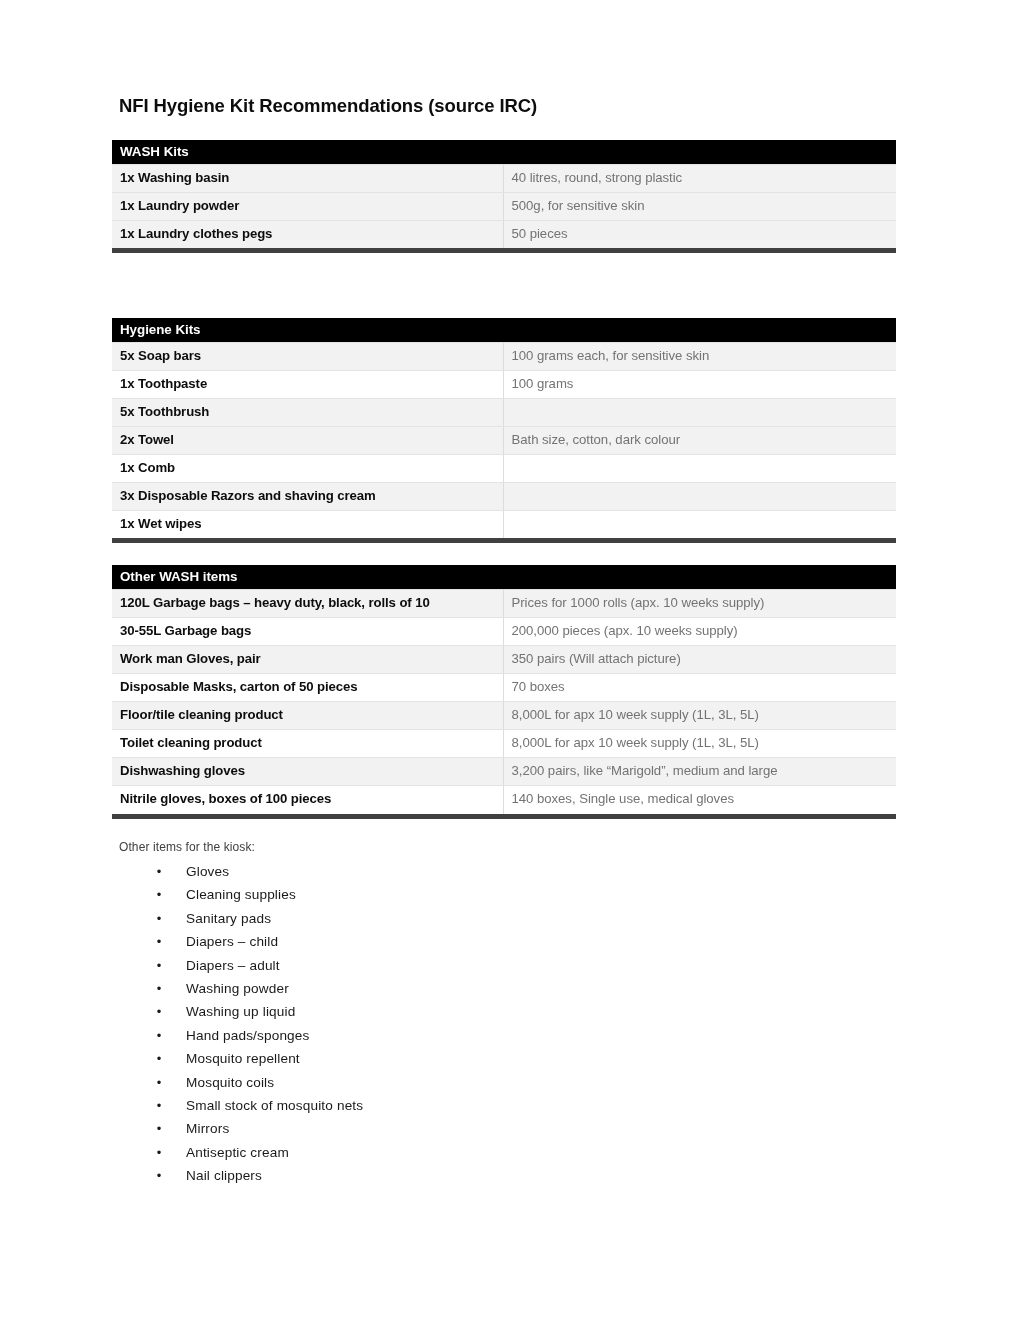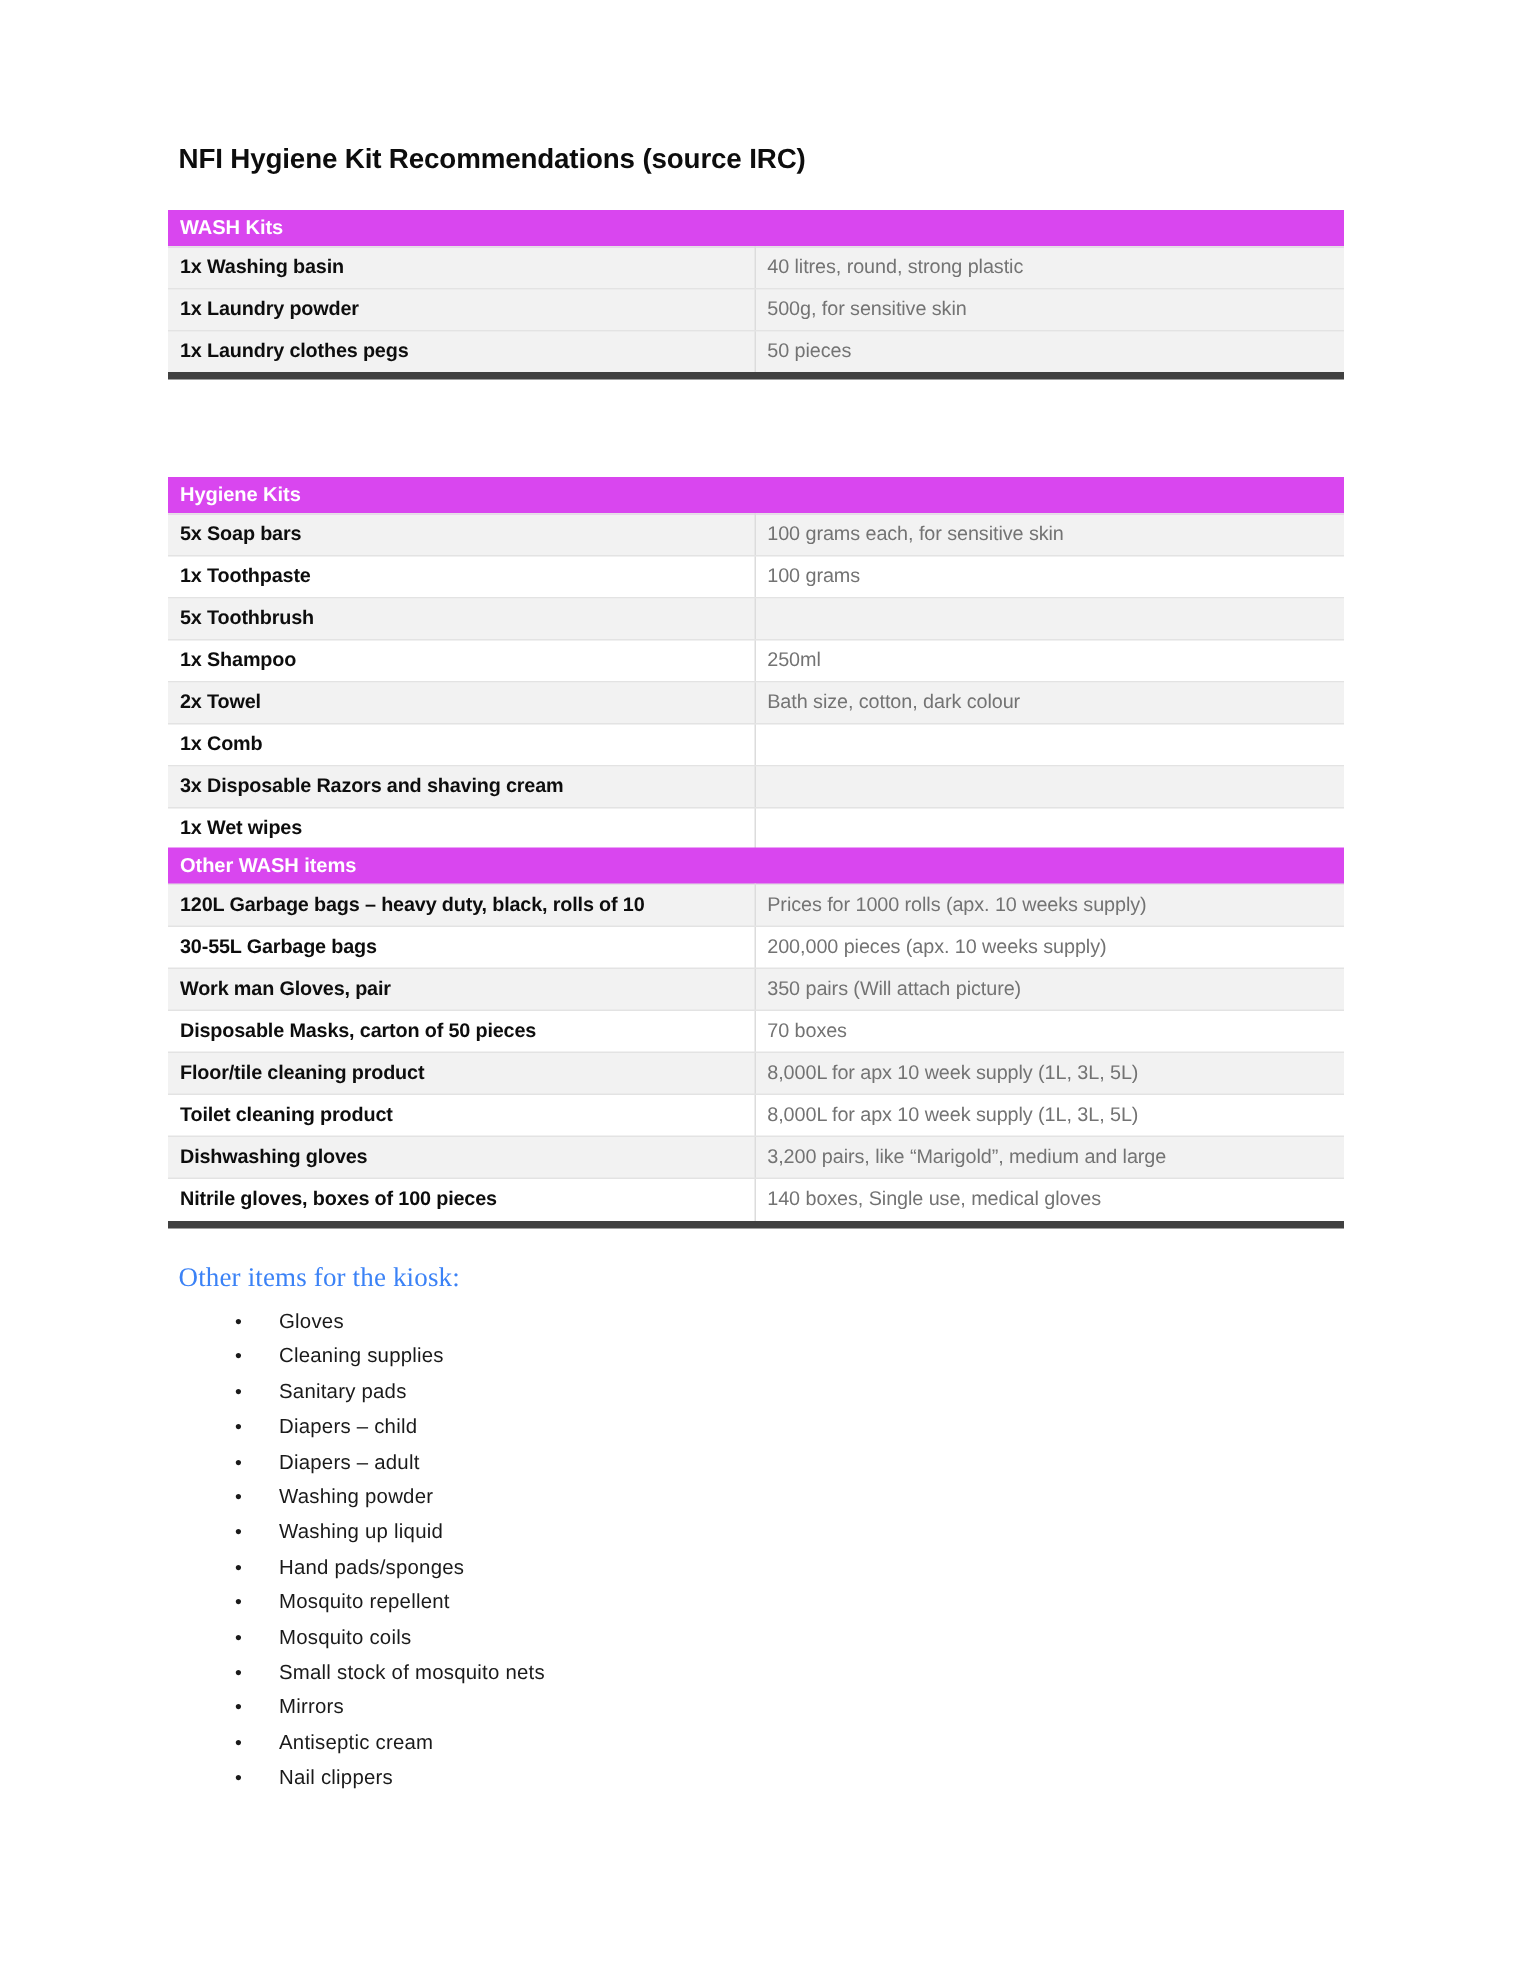--- a/index.html
+++ b/index.html
@@ -39,21 +39,21 @@
     left: 112px;
     width: 784px;
     border-collapse: collapse;
     table-layout: fixed;
     font-size: 13.2px;
   }
   .kit-table col.c-item { width: 391px; }
   .kit-table col.c-spec { width: 393px; }
 
   .kit-table thead th {
-    background: #d946ef;
+    background: #000000;
     color: #ffffff;
     font-size: 13.4px;
     font-weight: bold;
     text-align: left;
     padding: 4px 8px 5px 8px;
     height: 21px;
     box-sizing: border-box;
     border: none;
     letter-spacing: -0.05px;
   }
@@ -87,26 +87,25 @@
   #table-otherwash{ top: 565px; }
 
   
   .kiosk-block {
     position: absolute;
     left: 119px;
     top: 838px;
     width: 700px;
   }
   .kiosk-heading {
-    font-size: 18px;
-    color: #3b82f6;
+    font-size: 12px;
+    color: #404040;
     letter-spacing: 0.1px;
     margin: 0 0 4px 0;
     line-height: 1.5;
-    font-family: Liberation Serif, serif;
   }
   ul.kiosk-list {
     list-style: none;
     margin: 0;
     padding: 0;
   }
   ul.kiosk-list li {
     position: relative;
     padding-left: 67px;
     font-size: 13.6px;
@@ -174,24 +173,20 @@
           <td class="item">5x Soap bars</td>
           <td class="spec">100 grams each, for sensitive skin</td>
         </tr>
         <tr class="even">
           <td class="item">1x Toothpaste</td>
           <td class="spec">100 grams</td>
         </tr>
         <tr class="odd">
           <td class="item">5x Toothbrush</td>
           <td class="spec"></td>
-        </tr>
-        <tr class="even">
-          <td class="item">1x Shampoo</td>
-          <td class="spec">250ml</td>
         </tr>
         <tr class="odd">
           <td class="item">2x Towel</td>
           <td class="spec">Bath size, cotton, dark colour</td>
         </tr>
         <tr class="even">
           <td class="item">1x Comb</td>
           <td class="spec"></td>
         </tr>
         <tr class="odd">

